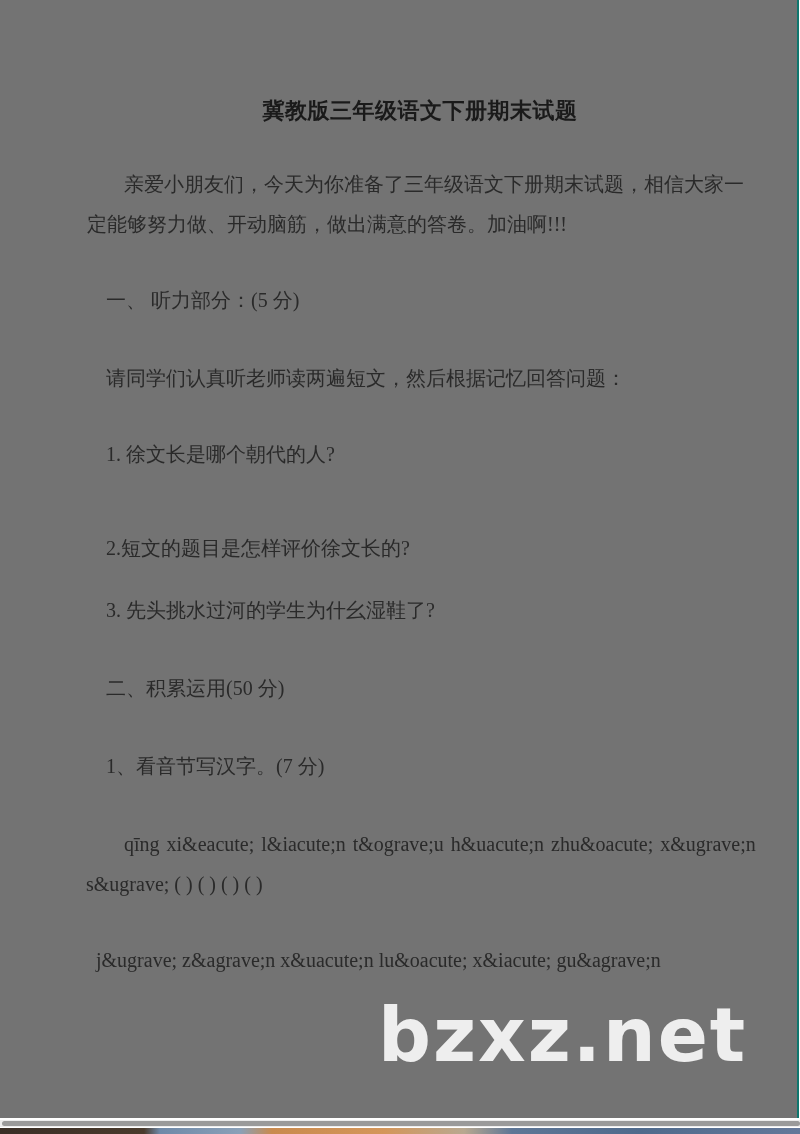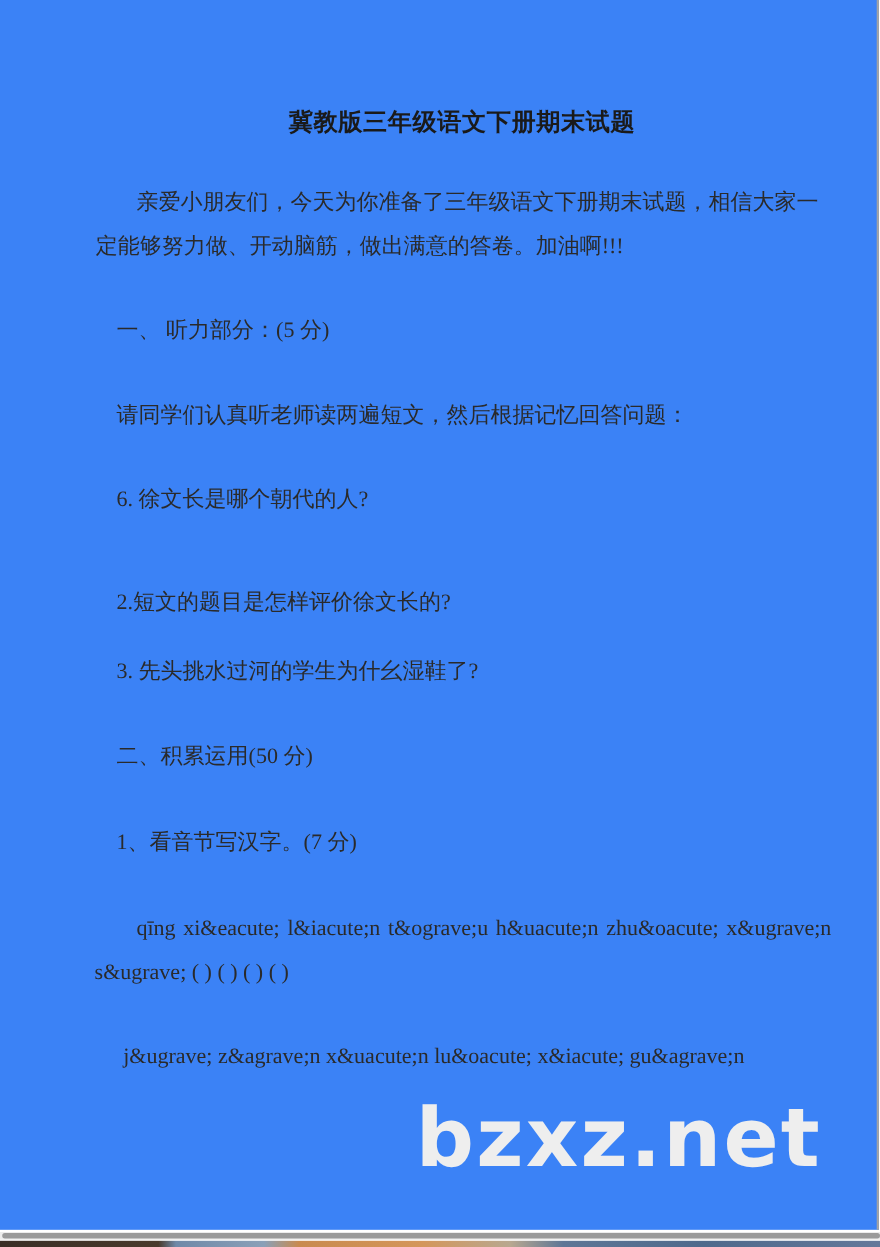--- a/index.html
+++ b/index.html
@@ -4,22 +4,22 @@
   <style>
     html, body { margin: 0; padding: 0; }
     body {
       width: 800px; height: 1134px; overflow: hidden;
       background: #ffffff; position: relative;
       font-family: "Liberation Serif", "DejaVu Serif", serif;
       color: #222;
     }
     .page {
       position: absolute; left: 0; top: 0; width: 797px; height: 1118px;
-      background: #3b82f6;
-      border-right: 2px solid #a3a3a3;
+      background: #737373;
+      border-right: 2px solid #0f766e;
     }
     .title {
       position: absolute; left: 0; width: 840px; top: 96px;
       text-align: center;
       font-family: "DejaVu Sans", "Liberation Sans", sans-serif;
       font-weight: bold; font-size: 22px; letter-spacing: 0.5px;
       color: #1a1a1a;
     }
     .line {
       position: absolute; font-size: 20px; line-height: 20px; white-space: nowrap;
@@ -49,30 +49,30 @@
 
 <div class="page">
   <div class="title">冀教版三年级语文下册期末试题</div>
 
   <div class="line" style="left:124px; top:174px;">亲爱小朋友们，今天为你准备了三年级语文下册期末试题，相信大家一</div>
   <div class="line" style="left:87px; top:214px;">定能够努力做、开动脑筋，做出满意的答卷。加油啊!!!</div>
 
   <div class="line" style="left:106px; top:290px;">一、  听力部分：(5 分)</div>
   <div class="line" style="left:106px; top:368px;">请同学们认真听老师读两遍短文，然后根据记忆回答问题：</div>
 
-  <div class="line" style="left:106px; top:444px;">6.  徐文长是哪个朝代的人?</div>
+  <div class="line" style="left:106px; top:444px;">1.  徐文长是哪个朝代的人?</div>
   <div class="line" style="left:106px; top:538px;">2.短文的题目是怎样评价徐文长的?</div>
   <div class="line" style="left:106px; top:600px;">3.  先头挑水过河的学生为什幺湿鞋了?</div>
 
   <div class="line" style="left:106px; top:678px;">二、积累运用(50 分)</div>
   <div class="line" style="left:106px; top:756px;">1、看音节写汉字。(7 分)</div>
 
   <div class="line" style="left:104px; top:834px; word-spacing:2px;margin-left:20px;">qīng  xi&amp;eacute;  l&amp;iacute;n  t&amp;ograve;u  h&amp;uacute;n  zhu&amp;oacute;  x&amp;ugrave;n</div>
   <div class="line" style="left:86px; top:874px;">s&amp;ugrave; ( ) ( ) ( ) ( )</div>
-  <div class="line" style="left:112px; top:950px;text-align:center;">j&amp;ugrave; z&amp;agrave;n x&amp;uacute;n lu&amp;oacute; x&amp;iacute; gu&amp;agrave;n</div>
+  <div class="line" style="left:96px; top:950px;text-align:center;">j&amp;ugrave; z&amp;agrave;n x&amp;uacute;n lu&amp;oacute; x&amp;iacute; gu&amp;agrave;n</div>
 
   <div class="watermark">bzxz.net</div>
 </div>
 
 <div class="hscroll">
   <div class="hscroll-thumb"></div>
 </div>
 <div class="photo-strip"></div>
 
 </body></html>

